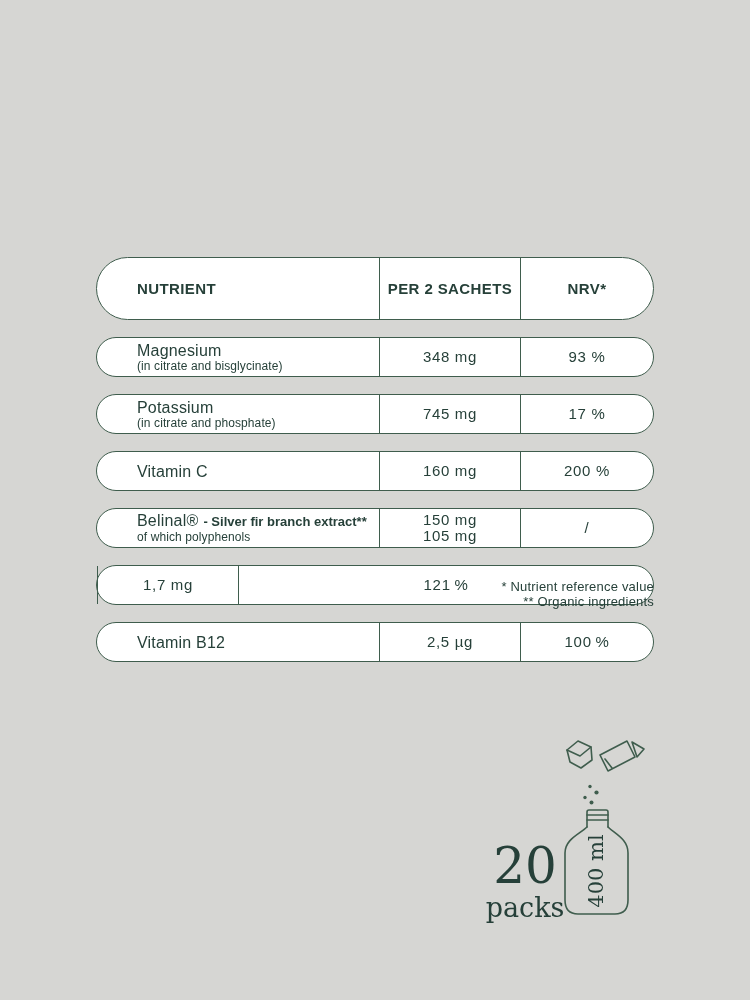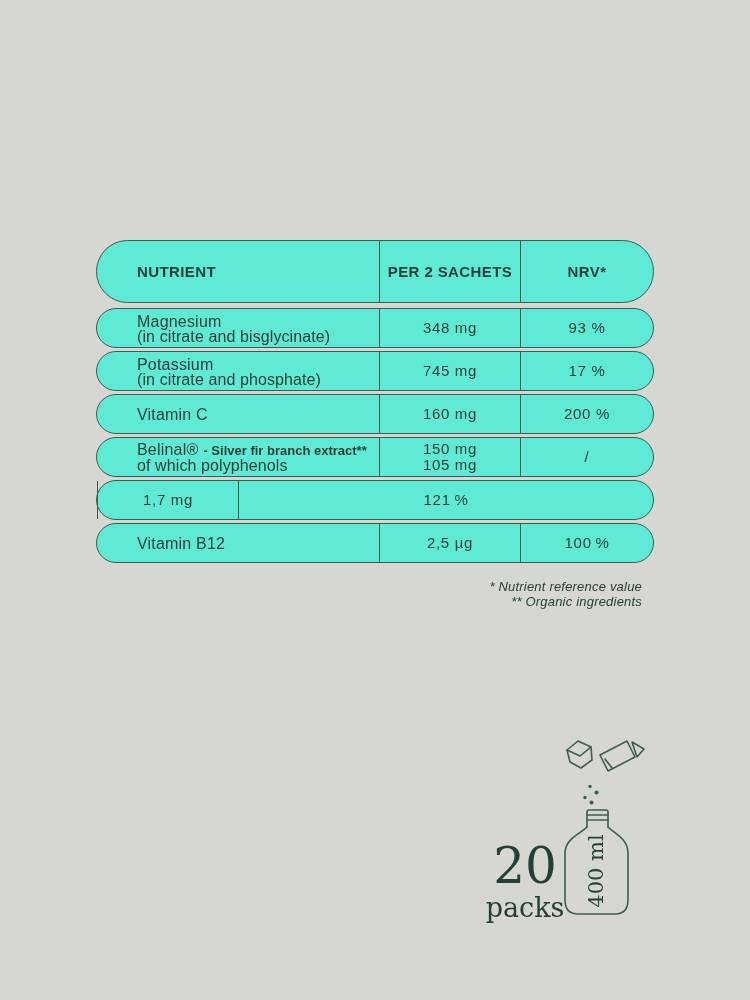--- a/index.html
+++ b/index.html
@@ -9,39 +9,40 @@
     background:#d6d6d3;
     font-family:"Liberation Sans", sans-serif;
     color:#264039;
     overflow:hidden;
   }
   
   .ntable { position:absolute; left:96px; top:240px; width:558px; }
   .pill {
     box-sizing:border-box;
     display:flex;
-    background:#5eead4;
+    background:#ffffff;
     border:1px solid #3f5d4d;
+    margin-top:17px;
   }
   .head-row { height:63px; border-radius:32px; margin-bottom:5px; }
   .body-row { height:40px; border-radius:21px; margin-bottom:3px; }
   .cell { display:flex; flex-direction:column; justify-content:center; box-sizing:border-box; }
   .c1 { width:282px; padding-left:40px; align-items:flex-start; }
   .c2 { width:142px; border-left:1px solid #3f5d4d; border-right:1px solid #3f5d4d; align-items:center; text-align:right; }
   .c3 { flex:1; align-items:center; text-align:center; }
   .hcell { font-weight:bold; font-size:15px; letter-spacing:0.4px; }
   .nline { font-size:16px; line-height:17px; letter-spacing:0.2px; white-space:nowrap;text-align:center; }
   .nsuffix { font-size:13px; margin-left:5px; letter-spacing:0;font-weight:bold; }
-  .nsub { font-size:16px; line-height:14px; letter-spacing:0.1px; }
+  .nsub { font-size:12px; line-height:14px; letter-spacing:0.1px; }
   .amount, .nrv { font-size:15px; line-height:16px; letter-spacing:0.7px; }
   .nsub:empty, .nsuffix:empty, .amount:empty { display:none; }
   
   .footnotes {
-    position:absolute; top:579px; right:108px;
-    text-align:right; font-size:13px; line-height:15px; letter-spacing:0.2px;font-style:italic;
+    position:absolute; top:579px; right:96px;
+    text-align:right; font-size:13px; line-height:15px; letter-spacing:0.2px;
   }
   
   .pack { position:absolute; left:478px; top:839px; width:94px; text-align:center; font-family:"DejaVu Serif", serif; }
   .pack-num { font-size:50px; line-height:54px; }
   .pack-unit { font-size:27px; line-height:28px; margin-top:1px; }
   
   .illus { position:absolute; left:555px; top:733px; }
 </style>
 </head>
 <body>

